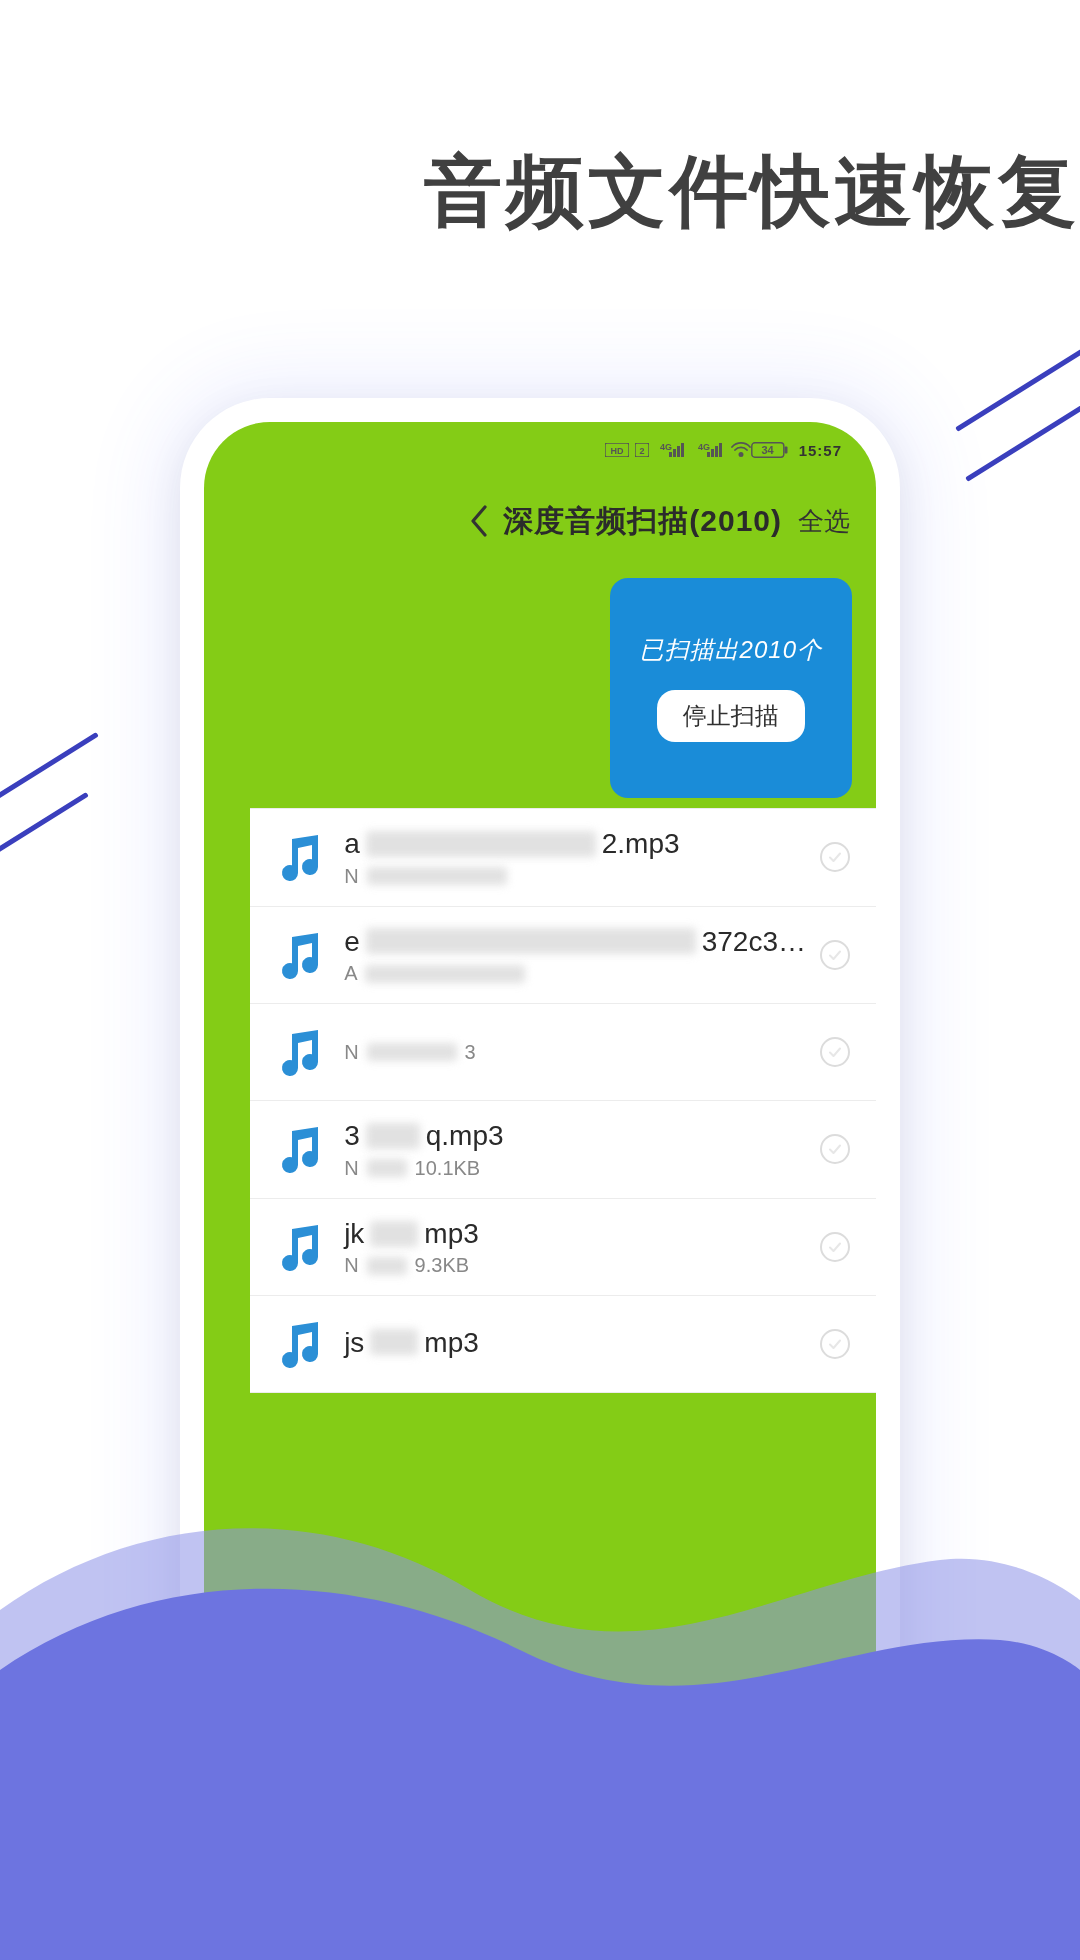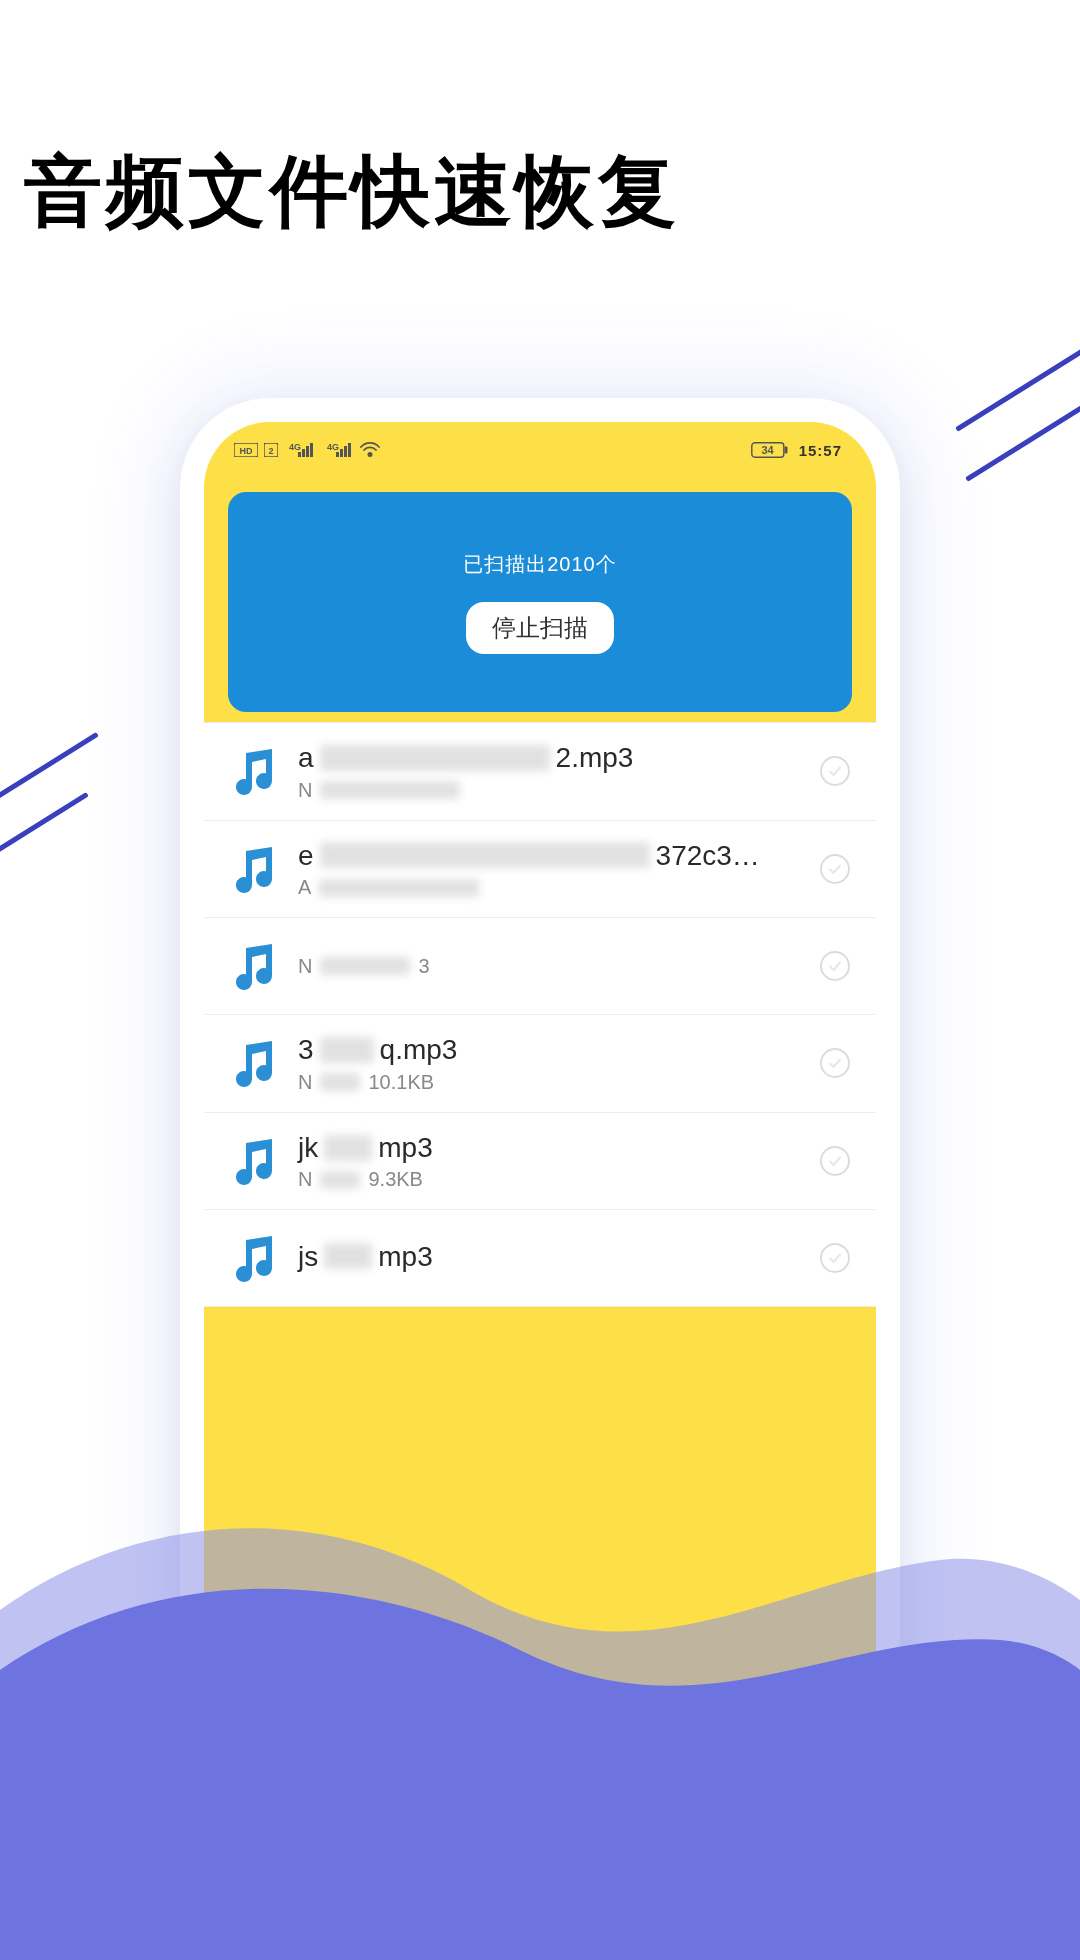--- a/index.html
+++ b/index.html
@@ -9,24 +9,24 @@
       background: #ffffff;
       position: relative;
       overflow: hidden;
       font-family: -apple-system, "Helvetica Neue", Arial, sans-serif;
     }
     
     .promo-title {
       position: absolute;
       top: 140px;
       left: 0; right: 0;
-      text-align: left;
+      text-align: right;
       font-size: 78px;
       font-weight: 600;
-      color: #000000;
+      color: #404040;
       letter-spacing: 4px;
       margin-left: 24px;
     }
     
     .deco-top {
       position: absolute;
       top: 280px;
       right: -40px;
       width: 260px;
       height: 140px;
@@ -78,26 +78,27 @@
       height: 1440px;
       background: #fff;
       border-radius: 90px 90px 0 0;
       box-shadow: 0 0 80px 20px rgba(80,100,255,0.10), 0 12px 40px rgba(0,0,0,0.08);
       overflow: hidden;
       padding: 24px;
     }
     .screen {
       width: 100%;
       height: 100%;
-      background: #fde047;
+      background: #84cc16;
       border-radius: 66px 66px 0 0;
       overflow: hidden;
       position: relative;
       display: flex;
       flex-direction: column;
+      align-items: flex-end;
     }
     
     .statusbar {
       height: 56px;
       display: flex;
       align-items: center;
       justify-content: space-between;
       padding: 0 34px 0 30px;
       font-size: 20px;
       color: #4a4a4a;
@@ -161,23 +162,24 @@
     }
     .scan-info {
       flex: 1;
       display: flex;
       flex-direction: column;
       align-items: center;
       gap: 24px;
     }
     .scan-count {
       color: #fff;
-      font-size: 20px;
+      font-size: 24px;
       font-weight: 500;
       letter-spacing: 1px;
+      font-style: italic;
     }
     .stop-btn {
       background: #fff;
       color: #303030;
       font-size: 24px;
       font-weight: 500;
       border: none;
       border-radius: 18px;
       padding: 10px 26px;
     }
@@ -288,20 +290,29 @@
           <svg width="38" height="16" viewBox="0 0 38 16">
               <rect x="0.8" y="0.8" width="32" height="14.4" rx="3" fill="none" stroke="#555" stroke-width="1.4"></rect>
               <rect x="33.5" y="4.5" width="3" height="7" rx="1" fill="#555"></rect>
               <text x="16.5" y="12" text-anchor="middle" font-size="11" fill="#555" font-weight="600">34</text>
             </svg>
         </span>
         <span class="sb-time">15:57</span>
       </div>
     </div>
 
+    <div class="appbar">
+      <div class="back-icon">
+        <svg width="20" height="34" viewBox="0 0 20 34">
+            <path d="M16 3 L4 17 L16 31" fill="none" stroke="#333" stroke-width="3.2" stroke-linecap="round" stroke-linejoin="round"></path>
+          </svg>
+      </div>
+      <div class="appbar-title">深度音频扫描(2010)</div>
+      <div class="select-all">全选</div>
+    </div>
 
     <div class="scan-panel">
       <div class="scan-info">
         <div class="scan-count">已扫描出2010个</div>
         <button class="stop-btn">停止扫描</button>
       </div>
     </div>
 
     <div class="list">
 

